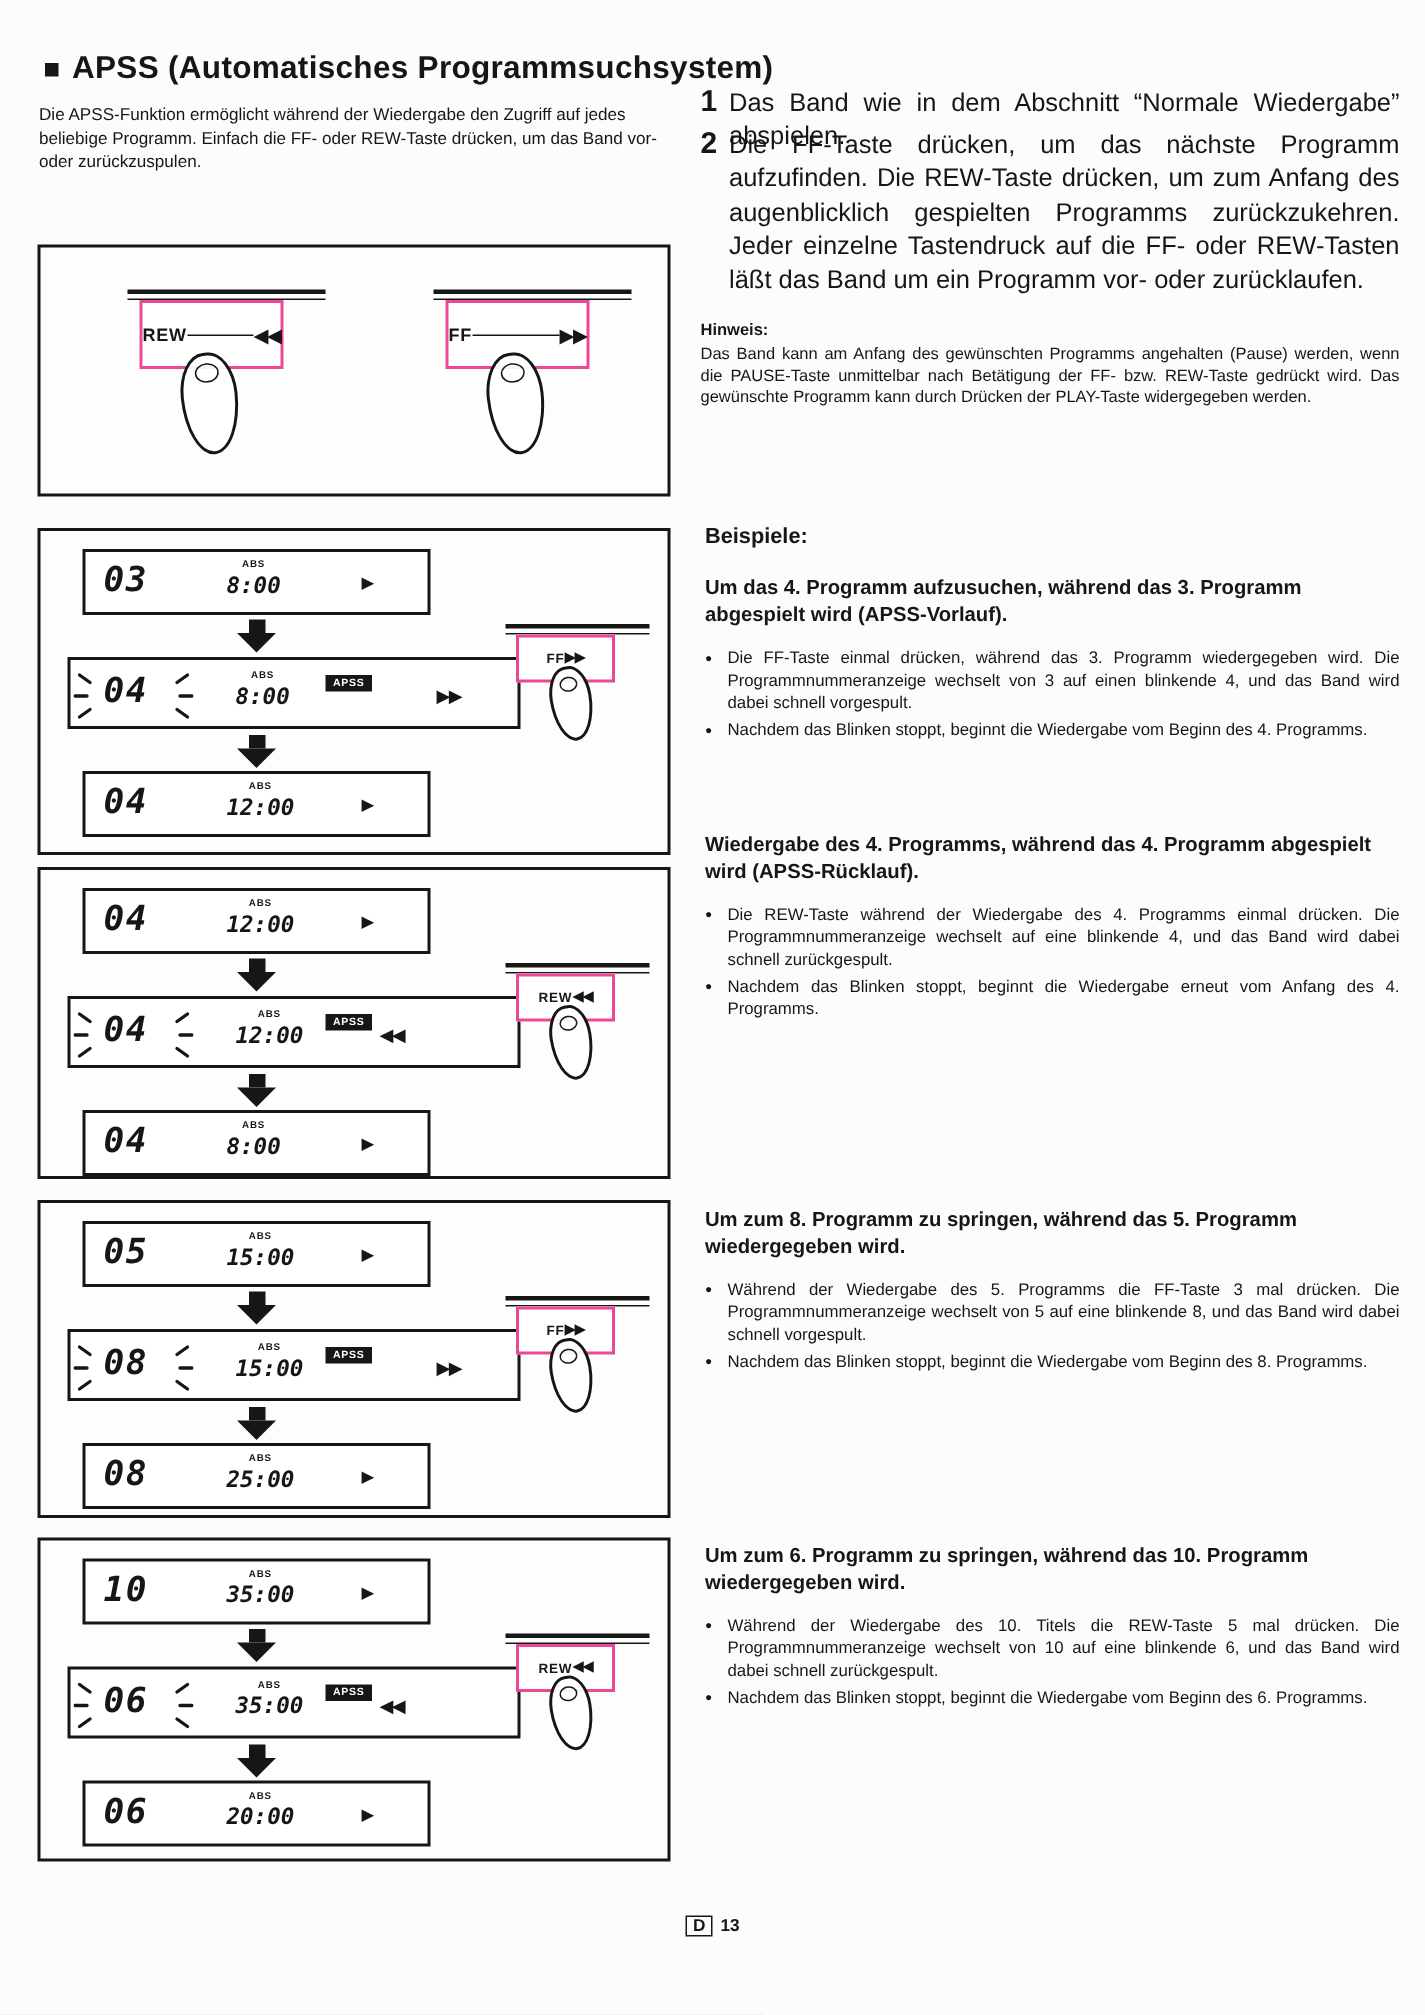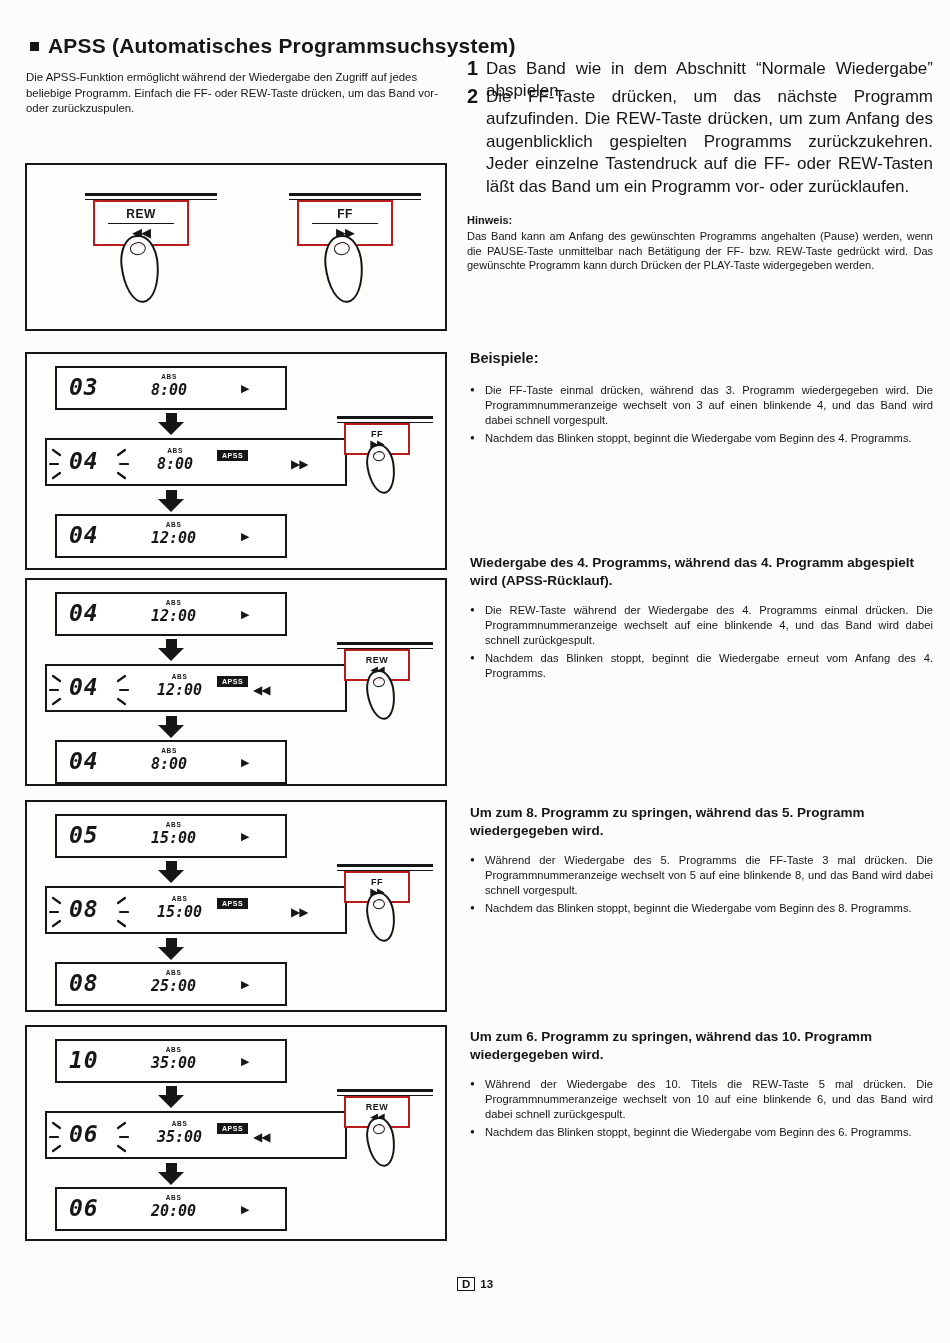--- a/index.html
+++ b/index.html
@@ -73,21 +73,21 @@
   
   .down-arrow { position: absolute; left: 131px; width: 26px; }
   .da1 { top: 59px; }
   .da2 { top: 136px; }
   .da-shaft { width: 11px; height: 9px; background: #161616; margin: 0 auto; }
   .da-head { width: 0; height: 0; border-left: 13px solid transparent; border-right: 13px solid transparent; border-top: 13px solid #161616; }
 
   
   .press-btn { position: absolute; }
   .panel-bar { border-top: 3px solid #161616; border-bottom: 1px solid #161616; height: 7px; }
-  .btn-face { border: 2px solid #b91c1c; background: #fff; display: flex; flex-direction: column; align-items: center; justify-content: center; position: relative; z-index: 1; }
+  .btn-face { border: 2px solid #ec4899; background: #fff; display: flex; flex-direction: row; align-items: center; justify-content: center; position: relative; z-index: 1; }
   .btn-label { font-weight: 700; letter-spacing: .5px; }
   .btn-divider { width: 72%; border-top: 1px solid #161616; margin: 2px 0; }
   .btn-sym { letter-spacing: -1px; line-height: 1; }
   .finger { position: absolute; border: 2.5px solid #161616; background: rgba(255,255,255,.92); border-radius: 46% 46% 50% 50% / 42% 42% 58% 58%; z-index: 2; }
   .nail { border: 1.5px solid #161616; border-radius: 50%; margin: 5px auto 0; }
 
   .pb-big { width: 132px; }
   .pb-big .panel-bar { width: 132px; }
   .pb-big .btn-face { width: 96px; height: 46px; margin-left: 8px; }
   .pb-big .btn-label { font-size: 12px; }
@@ -130,20 +130,21 @@
   </div>
 
   <div class="note">
     <div class="note-label">Hinweis:</div>
     <div class="note-text">Das Band kann am Anfang des gewünschten Programms angehalten (Pause) werden, wenn die PAUSE-Taste unmittelbar nach Betätigung der FF- bzw. REW-Taste gedrückt wird. Das gewünschte Programm kann durch Drücken der PLAY-Taste widergegeben werden.</div>
   </div>
 
   <div class="beispiele">Beispiele:</div>
 
   <div class="example ex0">
+    <div class="ex-heading">Um das 4. Programm aufzusuchen, während das 3. Programm abgespielt wird (APSS-Vorlauf).</div>
     <div class="bullet">Die FF-Taste einmal drücken, während das 3. Programm wiedergegeben wird. Die Programmnummeranzeige wechselt von 3 auf einen blinkende 4, und das Band wird dabei schnell vorgespult.</div>
     <div class="bullet">Nachdem das Blinken stoppt, beginnt die Wiedergabe vom Beginn des 4. Programms.</div>
   </div>
   <div class="example ex1">
     <div class="ex-heading">Wiedergabe des 4. Programms, während das 4. Programm abgespielt wird (APSS-Rücklauf).</div>
     <div class="bullet">Die REW-Taste während der Wiedergabe des 4. Programms einmal drücken. Die Programmnummeranzeige wechselt auf eine blinkende 4, und das Band wird dabei schnell zurückgespult.</div>
     <div class="bullet">Nachdem das Blinken stoppt, beginnt die Wiedergabe erneut vom Anfang des 4. Programms.</div>
   </div>
   <div class="example ex2">
     <div class="ex-heading">Um zum 8. Programm zu springen, während das 5. Programm wiedergegeben wird.</div>

